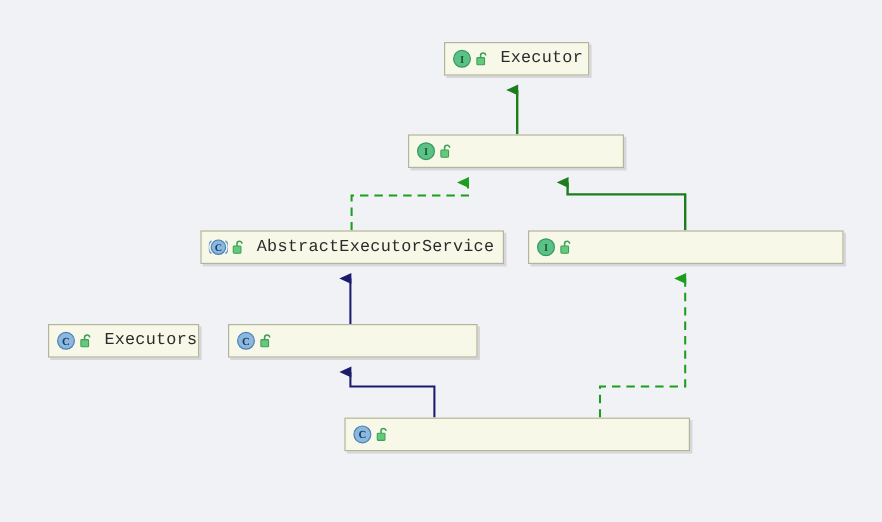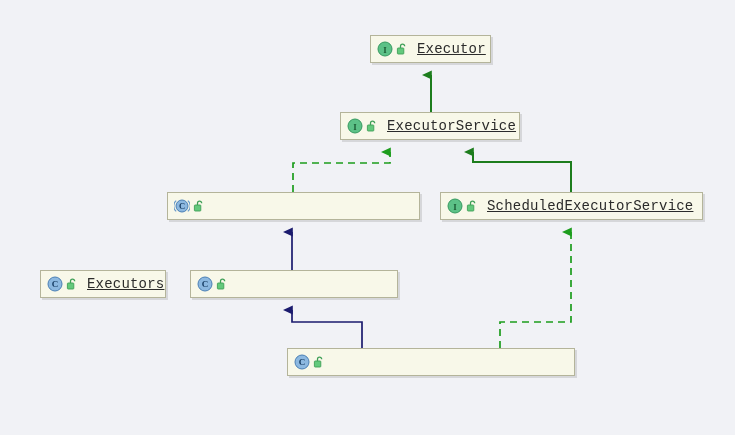--- a/index.html
+++ b/index.html
@@ -43,21 +43,20 @@
     display: flex;
     align-items: center;
     flex: 0 0 auto;
   }
   .node .node-label {
     font-size: 14px;
     color: #2b2b2b;
     letter-spacing: 0.2px;
     margin-left: 9px;
     line-height: 1;
-    text-decoration: underline;
   }
   .type-icon {
     width: 16px;
     height: 16px;
     display: block;
   }
   .vis-icon {
     width: 12px;
     height: 13px;
     display: block;
@@ -113,50 +112,49 @@
     <span class="icon-group">
       <svg class="type-icon" viewBox="0 0 16 16">
         <circle cx="8" cy="8" r="7" fill="#5cc187" stroke="#35995f" stroke-width="1"></circle>
         <text x="8" y="11.5" text-anchor="middle" font-family="Liberation Serif, serif" font-size="9" font-weight="bold" fill="#1c5c35">I</text>
       </svg>
       <svg class="vis-icon" viewBox="0 0 12 13">
         <path d="M4.5 5 L4.5 3.2 A2.1 2.1 0 0 1 8.7 3.2" fill="none" stroke="#3f9f57" stroke-width="1.3"></path>
         <rect x="1.4" y="5" width="6.4" height="6" rx="0.7" fill="#63c97c" stroke="#3f9f57" stroke-width="0.9"></rect>
       </svg>
     </span>
-    <span class="node-label">ExecutorService</span>
   </div>
 
   <div class="node" style="left:167px; top:192px; width:253px;">
     <span class="icon-group">
       <svg class="type-icon" viewBox="0 0 16 16">
         <circle cx="8" cy="8" r="6" fill="#8cb8e0" stroke="#4a7fb5" stroke-width="1"></circle>
         <text x="8" y="11.3" text-anchor="middle" font-family="Liberation Serif, serif" font-size="8.5" font-weight="bold" fill="#173d63">C</text>
         <path d="M2.2 2.6 A7 7 0 0 0 2.2 13.4" fill="none" stroke="#6a9bc9" stroke-width="1.2"></path>
         <path d="M13.8 2.6 A7 7 0 0 1 13.8 13.4" fill="none" stroke="#6a9bc9" stroke-width="1.2"></path>
       </svg>
       <svg class="vis-icon" viewBox="0 0 12 13">
         <path d="M4.5 5 L4.5 3.2 A2.1 2.1 0 0 1 8.7 3.2" fill="none" stroke="#3f9f57" stroke-width="1.3"></path>
         <rect x="1.4" y="5" width="6.4" height="6" rx="0.7" fill="#63c97c" stroke="#3f9f57" stroke-width="0.9"></rect>
       </svg>
     </span>
+    <span class="node-label">AbstractExecutorService</span>
   </div>
 
   <div class="node" style="left:440px; top:192px; width:263px;">
     <span class="icon-group">
       <svg class="type-icon" viewBox="0 0 16 16">
         <circle cx="8" cy="8" r="7" fill="#5cc187" stroke="#35995f" stroke-width="1"></circle>
         <text x="8" y="11.5" text-anchor="middle" font-family="Liberation Serif, serif" font-size="9" font-weight="bold" fill="#1c5c35">I</text>
       </svg>
       <svg class="vis-icon" viewBox="0 0 12 13">
         <path d="M4.5 5 L4.5 3.2 A2.1 2.1 0 0 1 8.7 3.2" fill="none" stroke="#3f9f57" stroke-width="1.3"></path>
         <rect x="1.4" y="5" width="6.4" height="6" rx="0.7" fill="#63c97c" stroke="#3f9f57" stroke-width="0.9"></rect>
       </svg>
     </span>
-    <span class="node-label">ScheduledExecutorService</span>
   </div>
 
   <div class="node" style="left:40px; top:270px; width:126px;">
     <span class="icon-group">
       <svg class="type-icon" viewBox="0 0 16 16">
         <circle cx="8" cy="8" r="7" fill="#8cb8e0" stroke="#4a7fb5" stroke-width="1"></circle>
         <text x="8" y="11.4" text-anchor="middle" font-family="Liberation Serif, serif" font-size="9" font-weight="bold" fill="#173d63">C</text>
       </svg>
       <svg class="vis-icon" viewBox="0 0 12 13">
         <path d="M4.5 5 L4.5 3.2 A2.1 2.1 0 0 1 8.7 3.2" fill="none" stroke="#3f9f57" stroke-width="1.3"></path>

